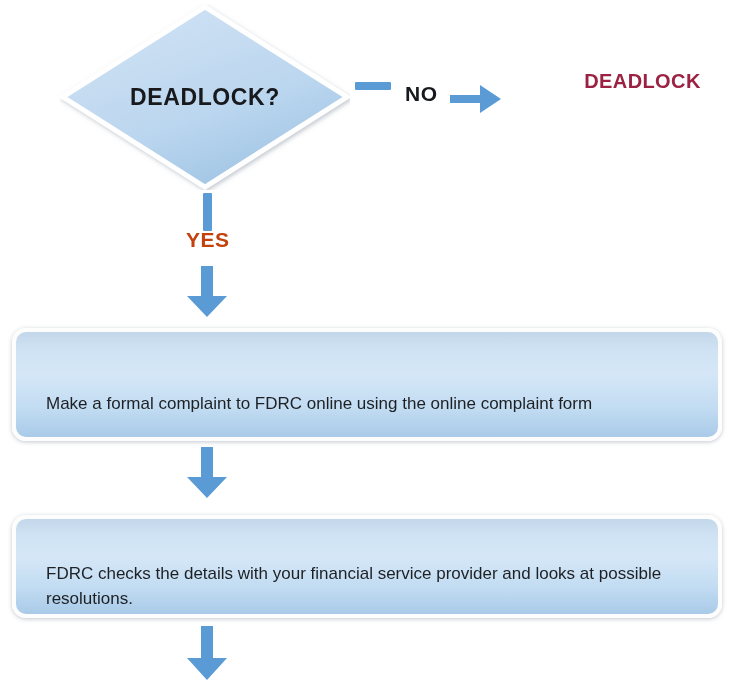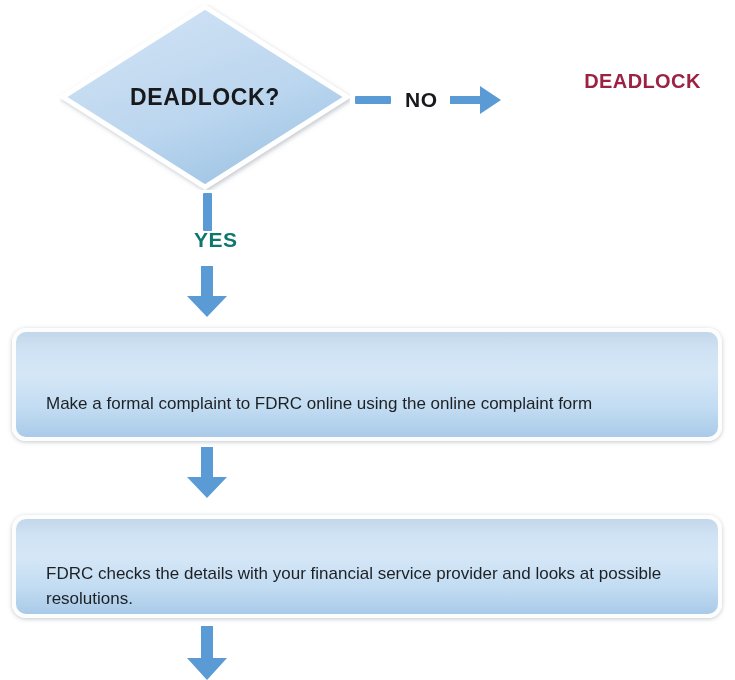--- a/index.html
+++ b/index.html
@@ -47,21 +47,20 @@
     color: #17191c;
     letter-spacing: 0.6px;
   }
 
   
   .no-branch {
     position: absolute;
     left: 355px;
     top: 82px;
     display: flex;
-    align-items: center;
     height: 36px;
   }
   .no-stub {
     width: 36px;
     height: 8px;
     background: #5b9bd5;
     border-radius: 1px;
   }
   .no-label {
     font-size: 21px;
@@ -94,25 +93,25 @@
     position: absolute;
     left: 203px;
     top: 193px;
     width: 9px;
     height: 38px;
     background: #5b9bd5;
     border-radius: 1px;
   }
   .yes-label {
     position: absolute;
-    left: 194px;
+    left: 186px;
     top: 228px;
     font-size: 21px;
     font-weight: bold;
-    color: #0f766e;
+    color: #c2410c;
     letter-spacing: 0.5px;
   }
 
   
   .arrow-down {
     position: absolute;
     width: 46px;
     height: 52px;
     left: 184px;
   }

